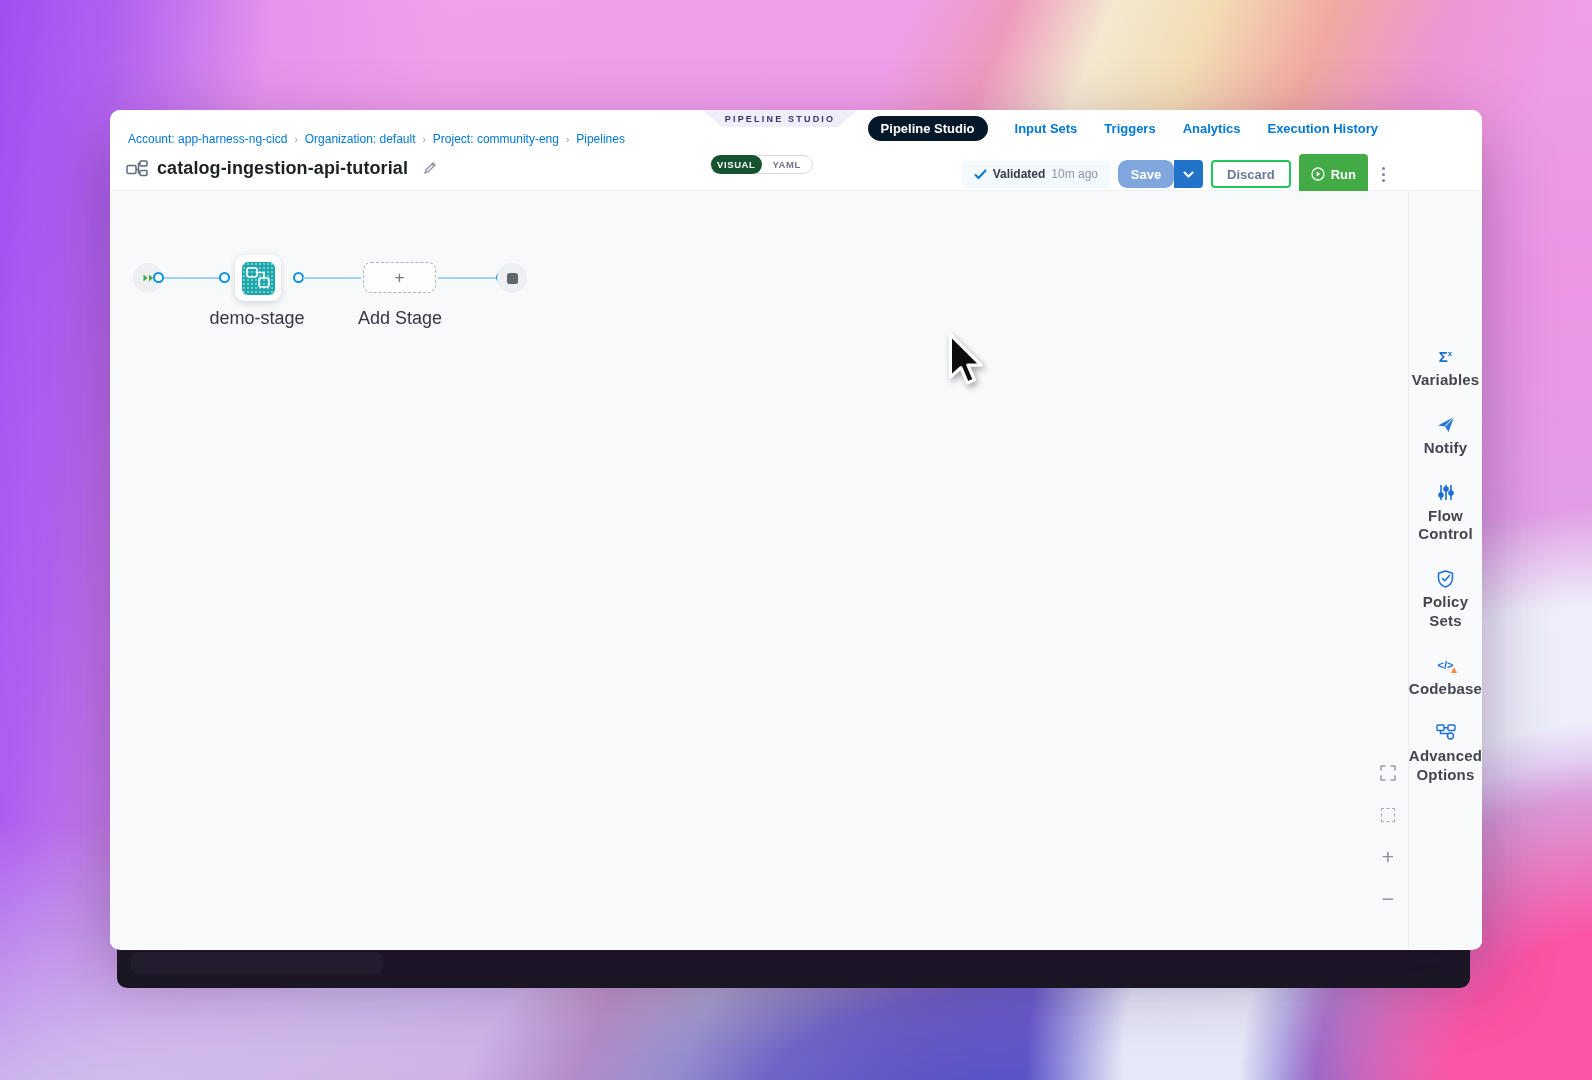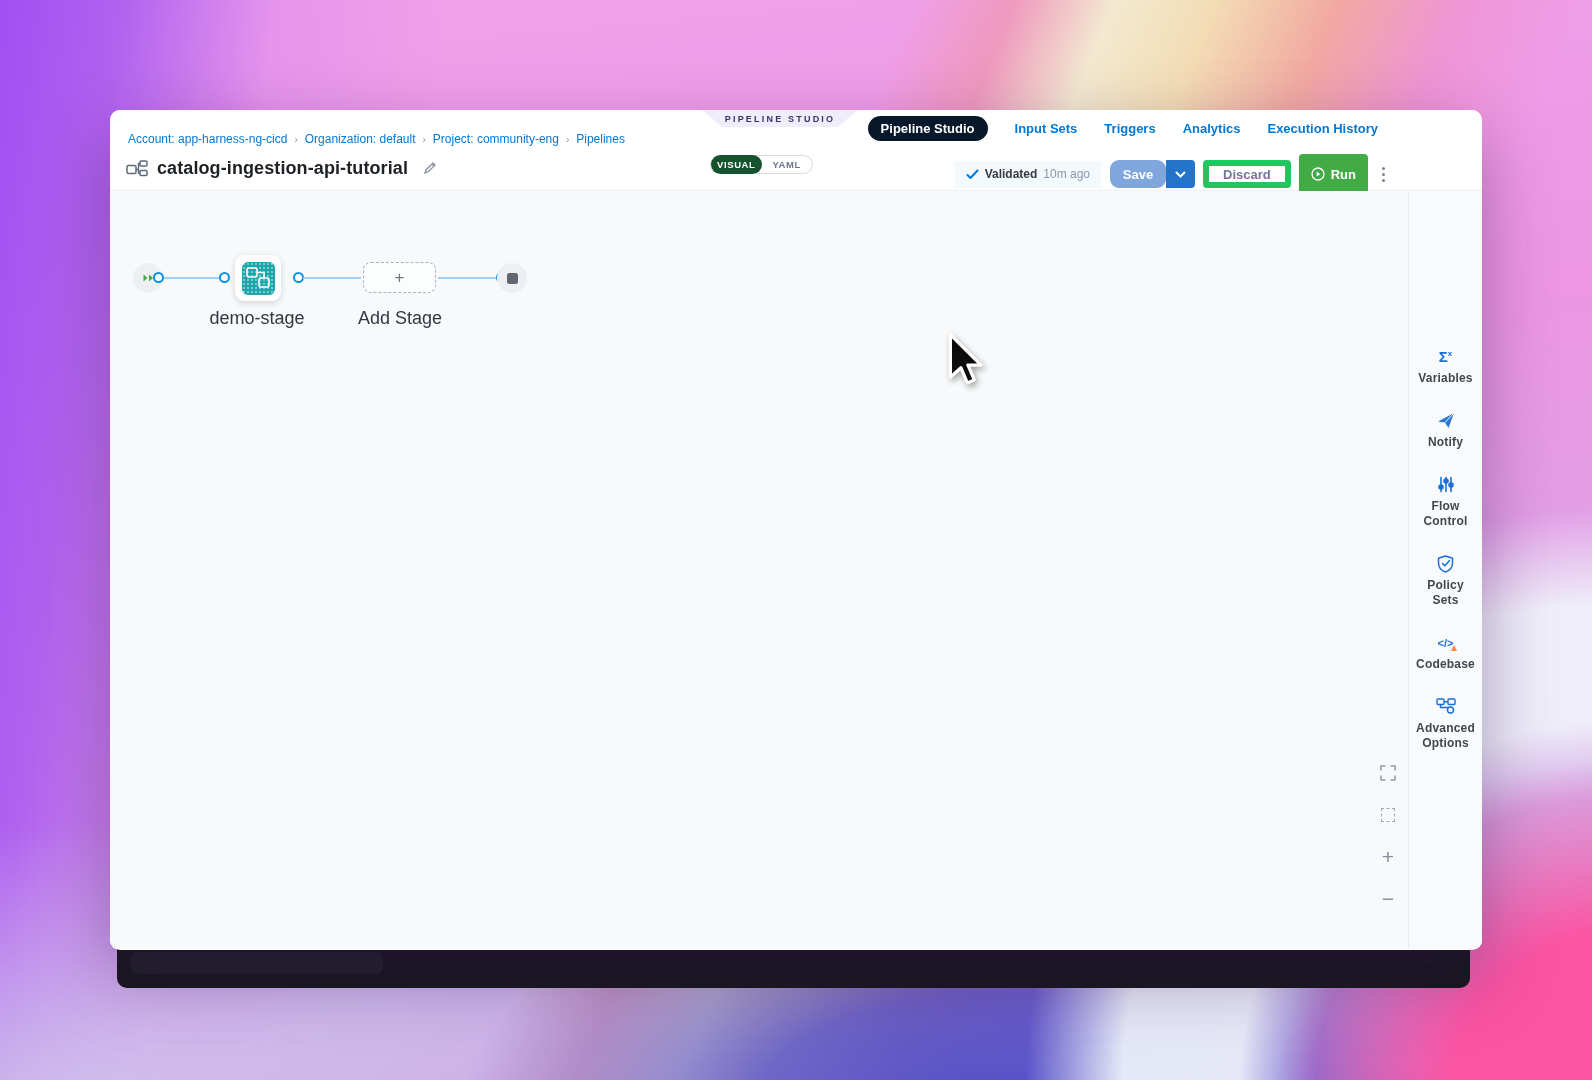--- a/index.html
+++ b/index.html
@@ -65,21 +65,21 @@
 
   .toolbar { position:absolute; right:92px; top:8px; display:flex; align-items:center; gap:8px; }
   .validated { display:flex; align-items:center; gap:6px; background:#f3f9fd;
     border-radius:4px; height:27px; padding:0 12px; }
   .validated .vlabel { font-size:12px; font-weight:700; color:#383946; }
   .validated .vtime  { font-size:12px; color:#9293ab; }
   .save-split { display:flex; height:28px; border-radius:4px; overflow:hidden; cursor:pointer; }
   .save-main { background:#7fa7dd; color:#fff; font-size:13px; font-weight:700;
     display:flex; align-items:center; justify-content:center; width:56px;border-radius:9px; }
   .save-caret { background:#2273c9; width:29px; display:flex; align-items:center; justify-content:center; }
-  .btn-discard { height:28px; padding:0 14px; background:#fff; border:6px solid #22c55e;
+  .btn-discard { height:28px; padding:0 14px; background:#fff; border:2px solid #22c55e;
     border-radius:4px; font-size:13px; font-weight:600; color:#6b7a9b; cursor:pointer; }
   .btn-run { height:40px; padding:0 12px; background:#42ab45; border:none; border-radius:4px;
     font-size:13px; font-weight:700; color:#fff; cursor:pointer;
     display:flex; align-items:center; gap:6px; }
   .kebab { width:14px; display:flex; flex-direction:column; align-items:center; gap:3px;
     cursor:pointer; padding:4px 0; }
   .kebab i { width:3px; height:3px; border-radius:50%; background:#7d8597; }
 
   
   .canvas { position:relative; height:758px; background:#f7f9fa; }
@@ -120,21 +120,21 @@
   .zc-plus { font-size:21px; line-height:14px; color:#8d909d; }
   .zc-minus { font-size:21px; line-height:8px; color:#8d909d; }
 
   
   .side-rail { position:absolute; right:0; top:0; bottom:0; width:74px;
     border-left:1px solid #e9ebef; background:#f9fafb;
     display:flex; flex-direction:column; align-items:center; padding-top:156px; gap:25px; }
   .rail-item { display:flex; flex-direction:column; align-items:center; gap:5px;
     cursor:pointer; width:58px; }
   .rail-item .ico { height:19px; display:flex; align-items:center; justify-content:center; color:#1b6fd3; }
-  .rail-item .lbl { font-size:12px; font-weight:600; color:#44464f; text-align:center;
+  .rail-item .lbl { font-size:15px; font-weight:600; color:#44464f; text-align:center;
     line-height:1.25; letter-spacing:.2px; }
   .sigma-wrap { font-size:15px; font-weight:700; color:#1b6fd3; line-height:1; }
   .sigma-wrap sup { font-size:8px; font-weight:700; }
   .code-wrap { position:relative; font-size:11px; font-weight:700; color:#1b6fd3; }
   .code-flame { position:absolute; right:-4px; bottom:-2px; width:0; height:0;
     border-left:3.5px solid transparent; border-right:3.5px solid transparent;
     border-bottom:6px solid #ff8a3c; }
 </style>
 </head>
 <body>

